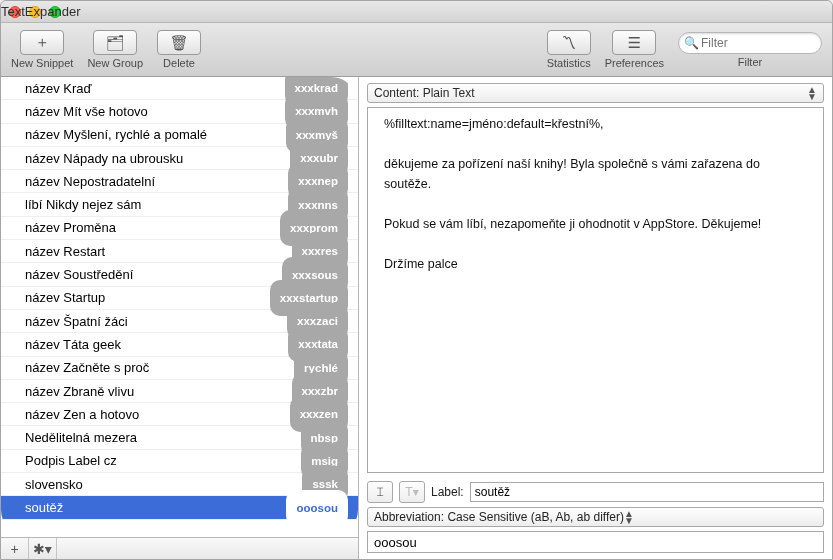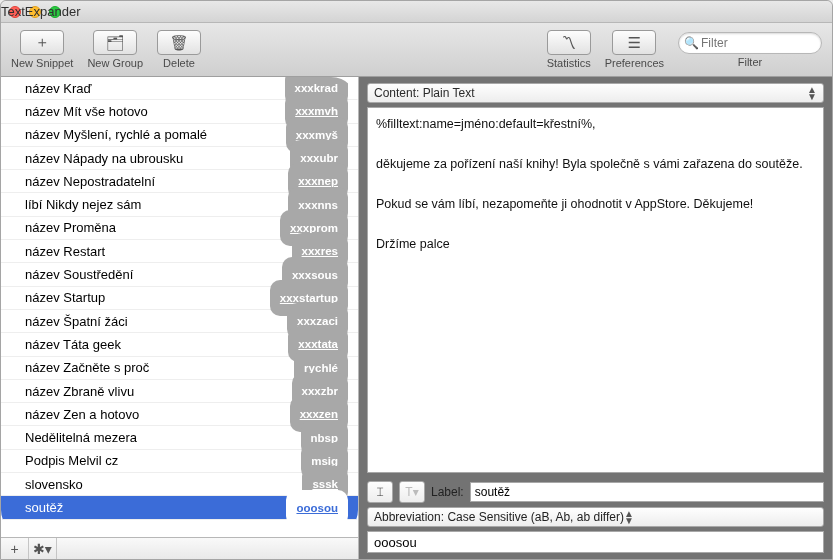--- a/index.html
+++ b/index.html
@@ -74,45 +74,45 @@
   .list{flex:1;overflow:auto;border-radius:27px;}
   .row{
     display:flex;align-items:center;justify-content:space-between;
     padding:0 10px 0 24px;height:23.3px;border-bottom:1px solid #eee;
     font-size:13px;
     cursor:default;
   }
   .row.selected{background:#3b6cd8;color:#fff;}
   .pill{
     background:#a8a8a8;color:#fff;font-size:11.5px;font-weight:bold;
-    padding:12px 10px;border-radius:10px;text-decoration:underline;
+    padding:12px 10px;border-radius:10px;
   }
   .row.selected .pill{background:#fff;color:#3b6cd8;}
   .list-footer{
     height:22px;border-top:1px solid #b7b7b7;display:flex;align-items:center;
     background:linear-gradient(#f9f9f9,#e9e9e9);
   }
   .foot-btn{
     width:28px;height:100%;border-right:1px solid #c5c5c5;
     display:flex;align-items:center;justify-content:center;
     font-size:14px;color:#555;
   }
   
-  .detail{flex:1;display:flex;flex-direction:column;background:#737373;}
+  .detail{flex:1;display:flex;flex-direction:column;background:#ffffff;}
   .content-type{
     margin:6px 8px 0 8px;height:20px;border:1px solid #a8a8a8;border-radius:3px;
     background:linear-gradient(#fefefe,#ededed);
     display:flex;align-items:center;justify-content:space-between;
     padding:0 6px;font-size:12px;color:#2a2a2a;
     position:relative;
   }
   .arrows{font-size:10px;line-height:7px;color:#555;display:flex;flex-direction:column;}
   .content-body{
     margin:4px 8px;flex:1;background:#fff;border:1px solid #a8a8a8;
-    padding:6px 8px;font-size:12.5px;line-height:1.6;color:#111;
+    padding:6px 16px;font-size:12.5px;line-height:1.6;color:#111;
     overflow:auto;white-space:pre-wrap;
   }
   .field-row{
     margin:4px 8px;display:flex;align-items:center;gap:6px;
   }
   .mini-btn{
     width:26px;height:22px;border:1px solid #a8a8a8;border-radius:3px;
     background:linear-gradient(#fefefe,#ededed);display:flex;align-items:center;justify-content:center;
     font-size:12px;color:#333;
   }
@@ -248,21 +248,21 @@
         </div>
         <div class="row">
           <span>název Zen a hotovo</span>
           <span class="pill">xxxzen</span>
         </div>
         <div class="row">
           <span>Nedělitelná mezera</span>
           <span class="pill">nbsp</span>
         </div>
         <div class="row">
-          <span>Podpis Melvil cz</span>
+          <span>Podpis Label cz</span>
           <span class="pill">msig</span>
         </div>
         <div class="row">
           <span>slovensko</span>
           <span class="pill">sssk</span>
         </div>
         <div class="row selected">
           <span>soutěž</span>
           <span class="pill">ooosou</span>
         </div>

